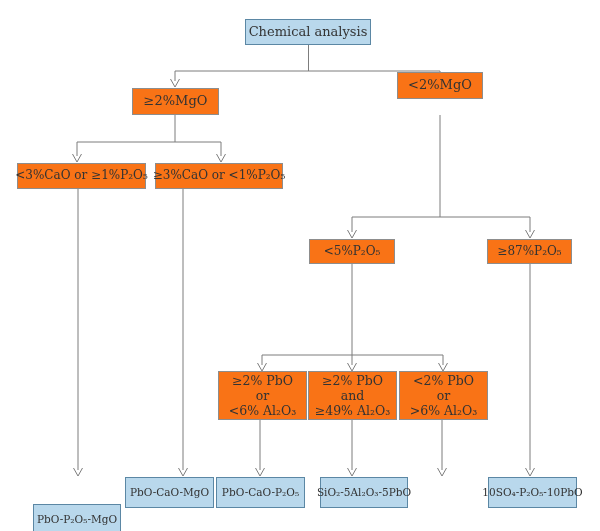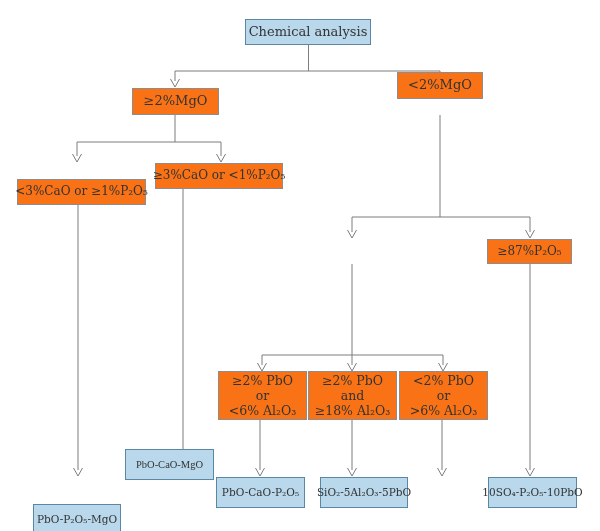--- a/index.html
+++ b/index.html
@@ -59,40 +59,41 @@
         M347.5 468 L352 476 L356.5 468
         M437.5 468 L442 476 L446.5 468"></path>
     </g>
   </svg>
 
   <div class="node blue lg" style="left:245px;top:19px;width:126px;height:26px;">Chemical analysis</div>
 
   <div class="node lg" style="left:132px;top:88px;width:87px;height:27px;">≥2%MgO</div>
   <div class="node lg" style="left:397px;top:72px;width:86px;height:27px;">&lt;2%MgO</div>
 
-  <div class="node" style="left:17px;top:179px;width:129px;height:26px;">&lt;3%CaO or ≥1%P₂O₅</div>
+  <div class="node" style="left:17px;top:163px;width:129px;height:26px;">&lt;3%CaO or ≥1%P₂O₅</div>
   <div class="node" style="left:155px;top:163px;width:128px;height:26px;">≥3%CaO or &lt;1%P₂O₅</div>
 
+  <div class="node" style="left:309px;top:239px;width:86px;height:25px;">&lt;5%P₂O₅</div>
   <div class="node" style="left:487px;top:239px;width:85px;height:25px;">≥87%P₂O₅</div>
 
   <div class="node multi" style="left:218px;top:371px;width:89px;height:49px;">
     <span>≥2% PbO</span>
     <span>or</span>
     <span>&lt;6% Al₂O₃</span>
   </div>
   <div class="node multi" style="left:308px;top:371px;width:89px;height:49px;">
     <span>≥2% PbO</span>
     <span>and</span>
-    <span>≥18% Al₂O₃</span>
+    <span>≥49% Al₂O₃</span>
   </div>
   <div class="node multi" style="left:399px;top:371px;width:89px;height:49px;">
     <span>&lt;2% PbO</span>
     <span>or</span>
     <span>&gt;6% Al₂O₃</span>
   </div>
 
   <div class="node blue result" style="left:33px;top:504px;width:88px;height:31px;">PbO-P₂O₅-MgO</div>
-  <div class="node blue result" style="left:125px;top:449px;width:89px;height:31px;font-family:Liberation Serif, serif;">PbO-CaO-MgO</div>
+  <div class="node blue result" style="left:125px;top:477px;width:89px;height:31px;">PbO-CaO-MgO</div>
   <div class="node blue result" style="left:216px;top:477px;width:89px;height:31px;">PbO-CaO-P₂O₅</div>
   <div class="node blue result" style="left:320px;top:477px;width:88px;height:31px;">SiO₂-5Al₂O₃-5PbO</div>
   <div class="node blue result" style="left:488px;top:477px;width:89px;height:31px;">10SO₄-P₂O₅-10PbO</div>
 
 </div>
 
 </body></html>

